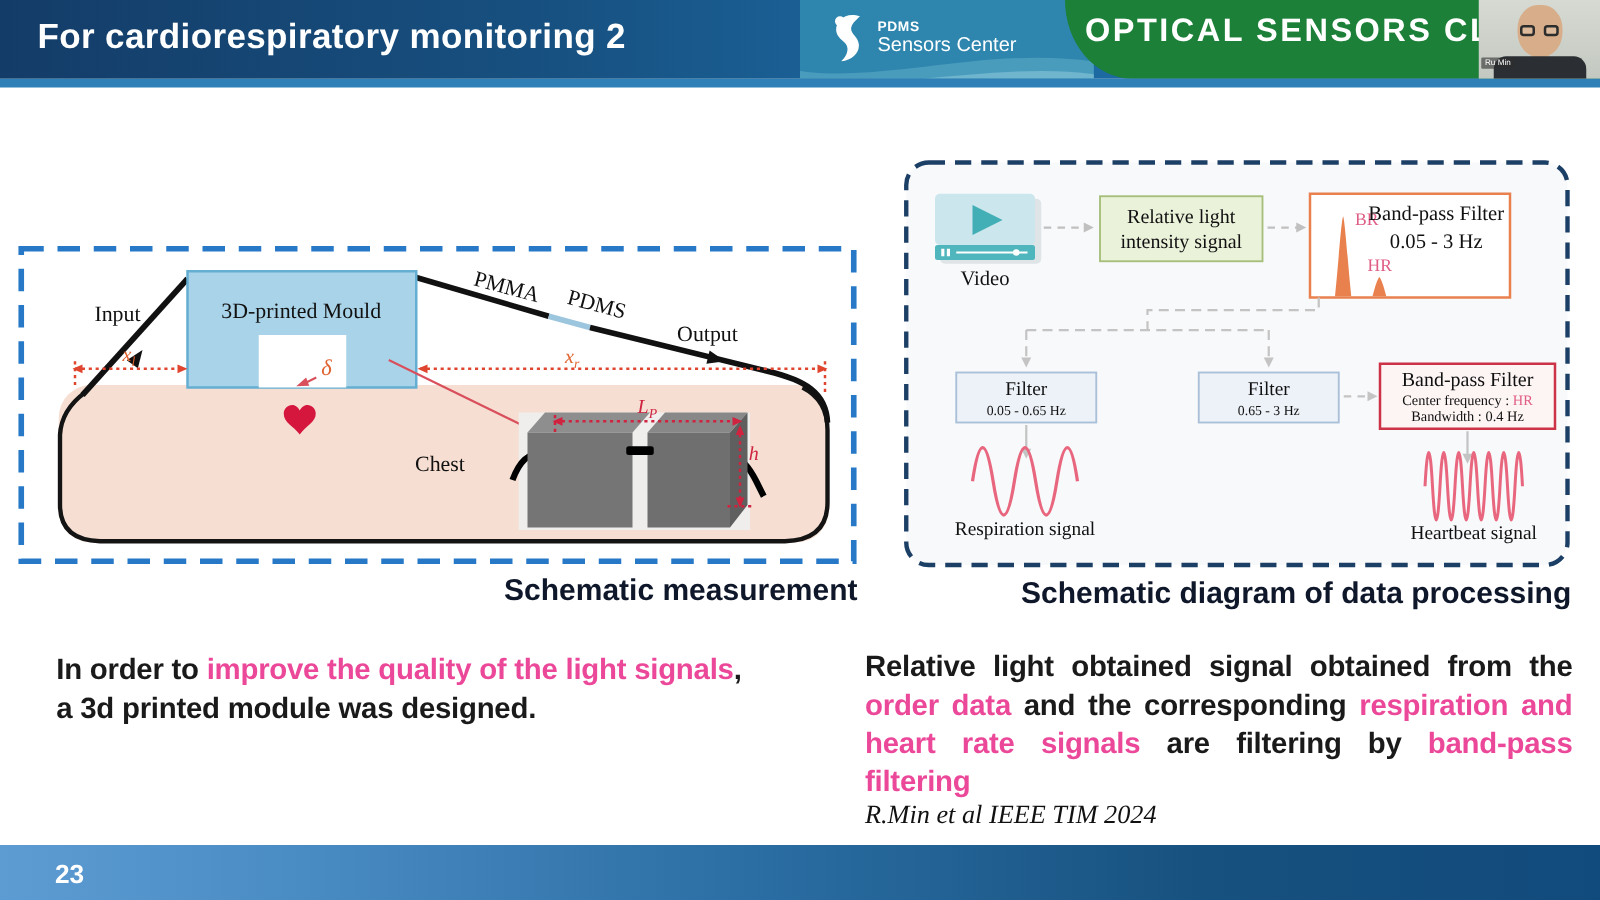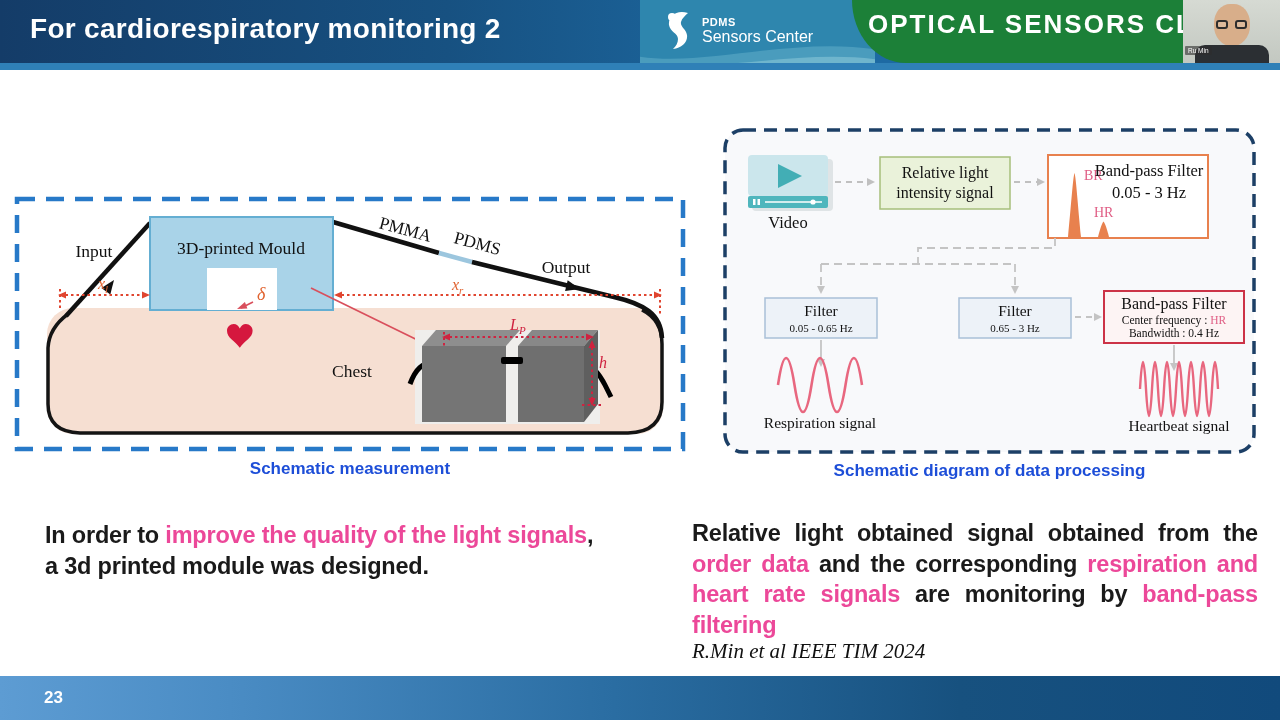--- a/index.html
+++ b/index.html
@@ -20,35 +20,35 @@
   .webcam { position:absolute; left:1183px; top:0; width:97px; height:63px; background:linear-gradient(180deg,#d6dad3,#c3c8c1); z-index:4; overflow:hidden; }
   .wc-head { position:absolute; left:31px; top:4px; width:36px; height:42px; background:#d8ae8a; border-radius:45% 45% 48% 48%; }
   .wc-glass { position:absolute; top:20px; width:12px; height:9px; border:2px solid #2d2d2d; border-radius:3px; background:rgba(255,255,255,.15); }
   .wc-shirt { position:absolute; left:12px; top:45px; width:74px; height:20px; background:#2b2f33; border-radius:10px 10px 0 0; }
   .wc-name { position:absolute; left:2px; top:46px; background:rgba(45,45,45,.6); color:#fff; font-size:6.5px; padding:1px 3px; border-radius:1px; }
   .hdr-strip { left:0; top:63px; width:1280px; height:7px; background:#2f80b7; }
 
   
   .panel-left { left:14px; top:196px; width:672px; height:256px; }
   .panel-right { left:722px; top:127px; width:535px; height:328px; }
-  .caption { font-weight:bold; color:#1d4ed8; font-size:17px; text-align:center; }
+  .caption { font-weight:bold; color:#0f172a; font-size:24px; text-align:right; }
   .caption-left { left:14px; top:459px; width:672px; }
   .caption-right { left:722px; top:461px; width:535px; }
   svg text { font-family:"Liberation Serif","DejaVu Serif",serif; }
 
   
   .note { font-weight:bold; font-size:23.5px; line-height:30.5px; color:#1a1a1a; letter-spacing:-0.2px; }
   .note .red { color:#ec4899; }
   .note-left { left:45px; top:520px; width:556px; }
   .note-right { left:692px; top:518px; width:566px; text-align:justify; }
   .citation { left:692px; top:639px; width:553px; font-family:"Liberation Serif","DejaVu Serif",serif; font-style:italic; font-size:21px; color:#111; }
 
   
   .footer { left:0; top:676px; width:1280px; height:44px; background:linear-gradient(90deg,#5d9cd3 0%,#4a8cc4 18%,#2a6da2 48%,#17517f 75%,#114a7c 100%); }
-  .page-num { position:absolute; left:44px; top:12px; color:#fff; font-size:17px; font-weight:bold; }
+  .page-num { position:absolute; left:44px; top:12px; color:#fff; font-size:21px; font-weight:bold; }
 </style>
 </head>
 <body>
 
 <div class="abs header">
   <div class="hdr-teal">
     <svg width="235" height="63" viewBox="0 0 235 63">
       <path d="M-10,55 C60,70 150,35 240,50 L240,63 L-10,63 Z" fill="#4a9cbd"></path>
       <path d="M-10,63 C70,75 160,48 240,60 L240,63 Z" fill="#6fb5cd"></path>
     </svg>
@@ -211,19 +211,19 @@
   <text x="98" y="301" font-size="15.5" fill="#111" text-anchor="middle">Respiration signal</text>
 
   <path d="M418,262 Q421,208 424,262 Q427,316 430,262 Q433,208 436,262 Q439,316 442,262 Q445,208 448,262 Q451,316 454,262 Q457,208 460,262 Q463,316 466,262 Q469,208 472,262 Q475,316 478,262 Q481,208 484,262 Q487,316 490,262 Q493,208 496,262" fill="none" stroke="#e8677f" stroke-width="2.4"></path>
   <text x="457" y="304" font-size="15.5" fill="#111" text-anchor="middle">Heartbeat signal</text>
 </svg>
 </div>
 <div class="abs caption caption-right">Schematic diagram of data processing</div>
 
 <div class="abs note note-left"><span>In order to </span><span class="red">improve the quality of the light signals</span><span>, a 3d printed module was designed.</span></div>
 
-<div class="abs note note-right"><span>Relative light obtained signal obtained from the </span><span class="red">order data</span><span> and the corresponding </span><span class="red">respiration and heart rate signals</span><span> are monitoring by </span><span class="red">band-pass filtering</span></div>
+<div class="abs note note-right"><span>Relative light obtained signal obtained from the </span><span class="red">order data</span><span> and the corresponding </span><span class="red">respiration and heart rate signals</span><span> are filtering by </span><span class="red">band-pass filtering</span></div>
 
 <div class="abs citation">R.Min et al IEEE TIM 2024</div>
 
 <div class="abs footer">
   <div class="page-num">23</div>
 </div>
 
 </body></html>

